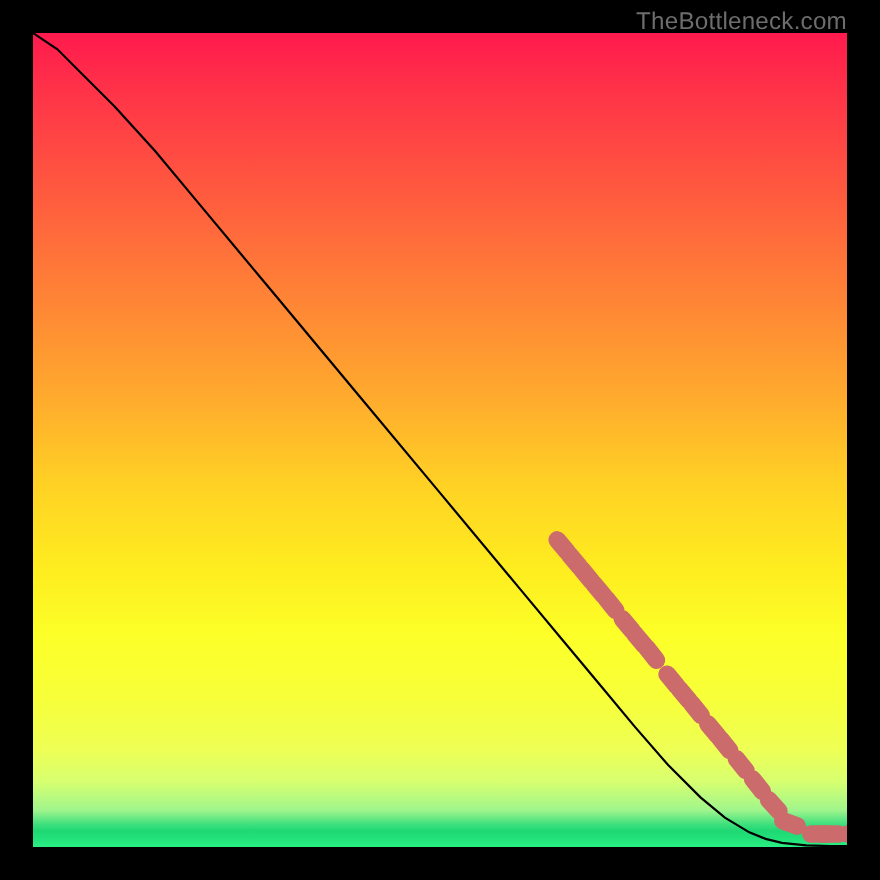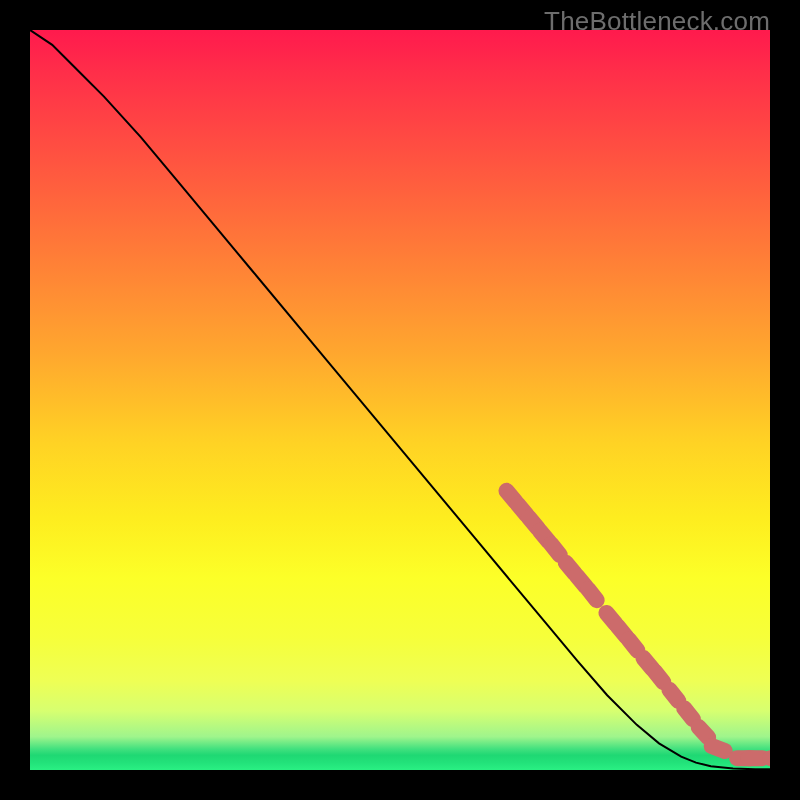--- a/index.html
+++ b/index.html
@@ -42,21 +42,21 @@
       #3fe07e 97.2%,
       #1fd873 98%,
       #22e27a 99%,
       #2af083 100%);
   }
   .watermark {
     position: absolute;
     top: 6px;
     right: 30px;
     color: #6d6d6d;
-    font-size: 26px;
+    font-size: 22px;
     font-weight: 500;
     letter-spacing: 0.2px;
   }
   svg.overlay {
     position: absolute;
     left: 0;
     top: 0;
     width: 740px;
     height: 740px;
     pointer-events: none;

